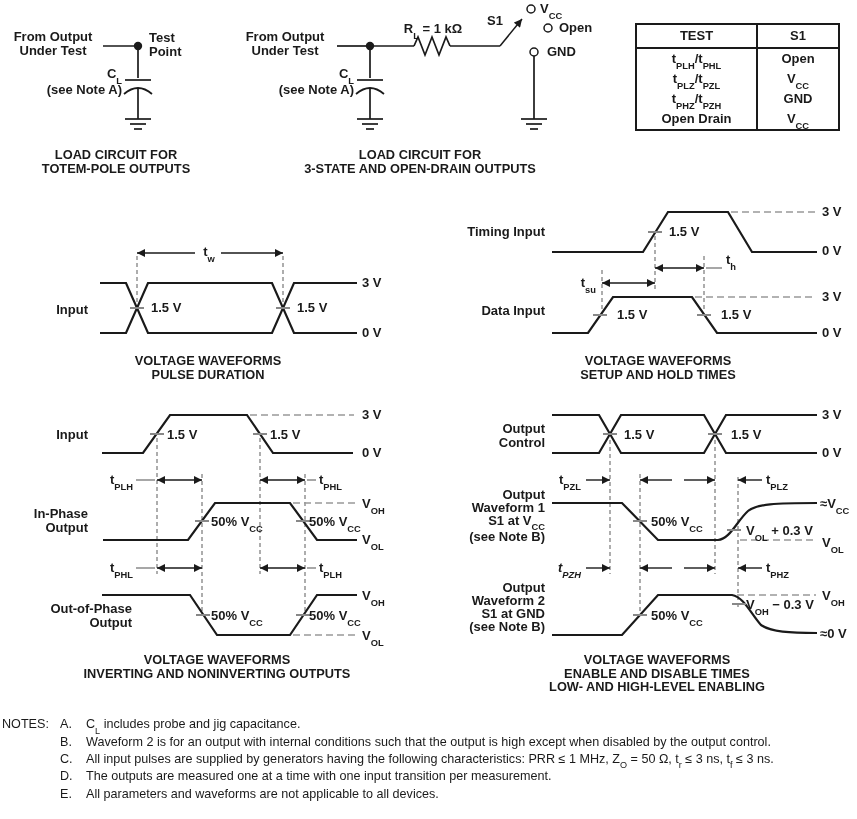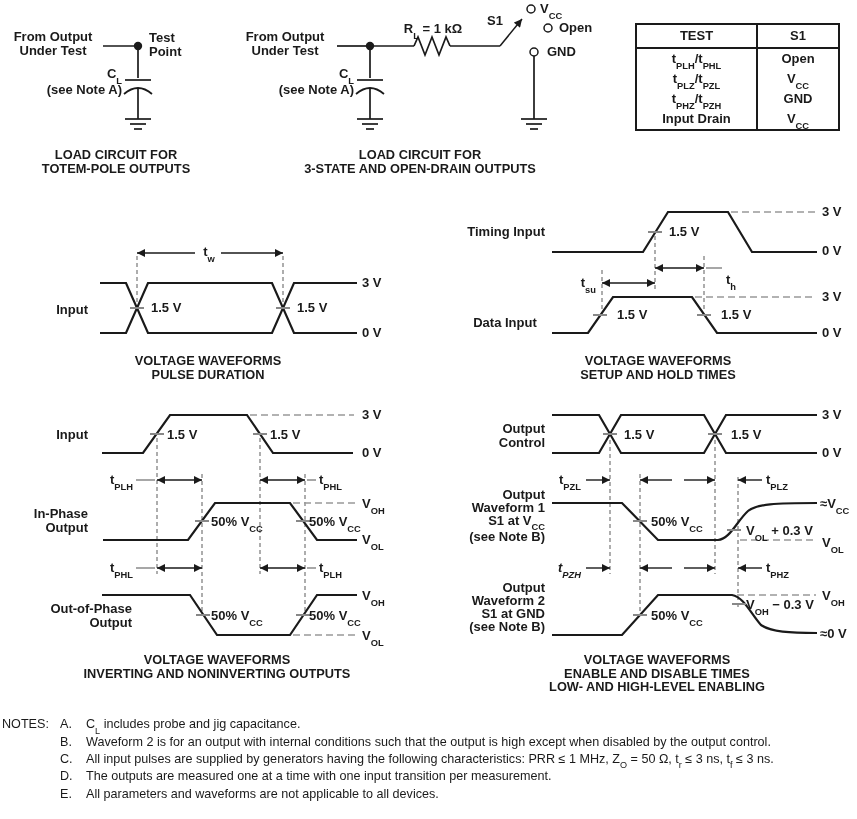--- a/index.html
+++ b/index.html
@@ -205,43 +205,43 @@
   </div>
   <div class="trow">
     <div class="tcell c1">t<sub>PLZ</sub>/t<sub>PZL</sub></div>
     <div class="tcell c2">V<sub>CC</sub></div>
   </div>
   <div class="trow">
     <div class="tcell c1">t<sub>PHZ</sub>/t<sub>PZH</sub></div>
     <div class="tcell c2">GND</div>
   </div>
   <div class="trow">
-    <div class="tcell c1">Input Drain</div>
+    <div class="tcell c1">Open Drain</div>
     <div class="tcell c2">V<sub>CC</sub></div>
   </div>
 </div>
 
 <div class="lbl r" style="left:38px;top:303px;width:50px;">Input</div>
 <div class="lbl c" style="left:196px;top:245px;width:26px;">t<sub>w</sub></div>
 <div class="lbl" style="left:151px;top:301px;">1.5 V</div>
 <div class="lbl" style="left:297px;top:301px;">1.5 V</div>
 <div class="lbl" style="left:362px;top:276px;">3 V</div>
 <div class="lbl" style="left:362px;top:326px;">0 V</div>
 <div class="lbl c cap" style="left:92px;top:354px;width:232px;">
   <div>VOLTAGE WAVEFORMS</div>
       <div>PULSE DURATION</div>
 </div>
 
 <div class="lbl r" style="left:453px;top:225px;width:92px;">Timing Input</div>
 <div class="lbl" style="left:669px;top:225px;">1.5 V</div>
 <div class="lbl" style="left:822px;top:205px;">3 V</div>
 <div class="lbl" style="left:822px;top:244px;">0 V</div>
 <div class="lbl r" style="left:556px;top:276px;width:40px;">t<sub>su</sub></div>
-<div class="lbl" style="left:726px;top:273px;">t<sub>h</sub></div>
-<div class="lbl r" style="left:465px;top:316px;width:80px;text-align:center;">Data Input</div>
+<div class="lbl" style="left:726px;top:253px;">t<sub>h</sub></div>
+<div class="lbl r" style="left:465px;top:304px;width:80px;">Data Input</div>
 <div class="lbl" style="left:617px;top:308px;">1.5 V</div>
 <div class="lbl" style="left:721px;top:308px;">1.5 V</div>
 <div class="lbl" style="left:822px;top:290px;">3 V</div>
 <div class="lbl" style="left:822px;top:326px;">0 V</div>
 <div class="lbl c cap" style="left:539px;top:354px;width:238px;">
   <div>VOLTAGE WAVEFORMS</div>
       <div>SETUP AND HOLD TIMES</div>
 </div>
 
 <div class="lbl r" style="left:28px;top:428px;width:60px;">Input</div>

